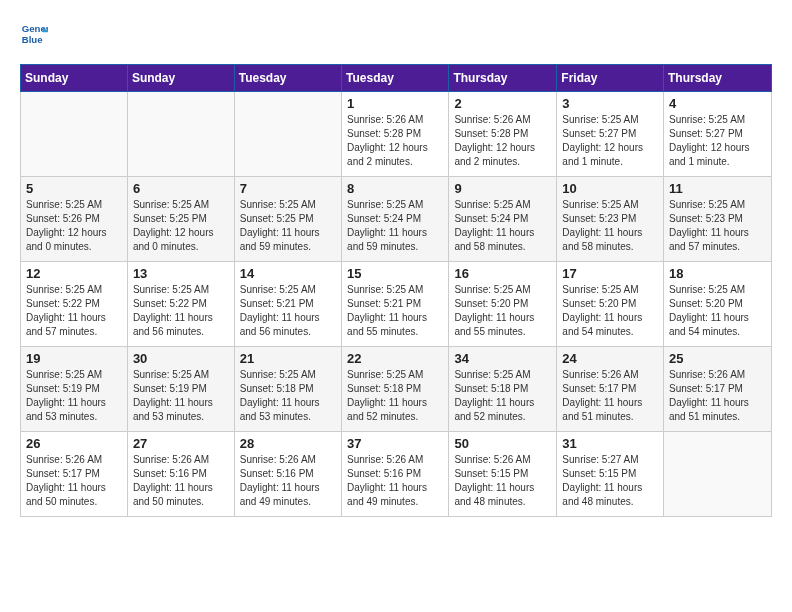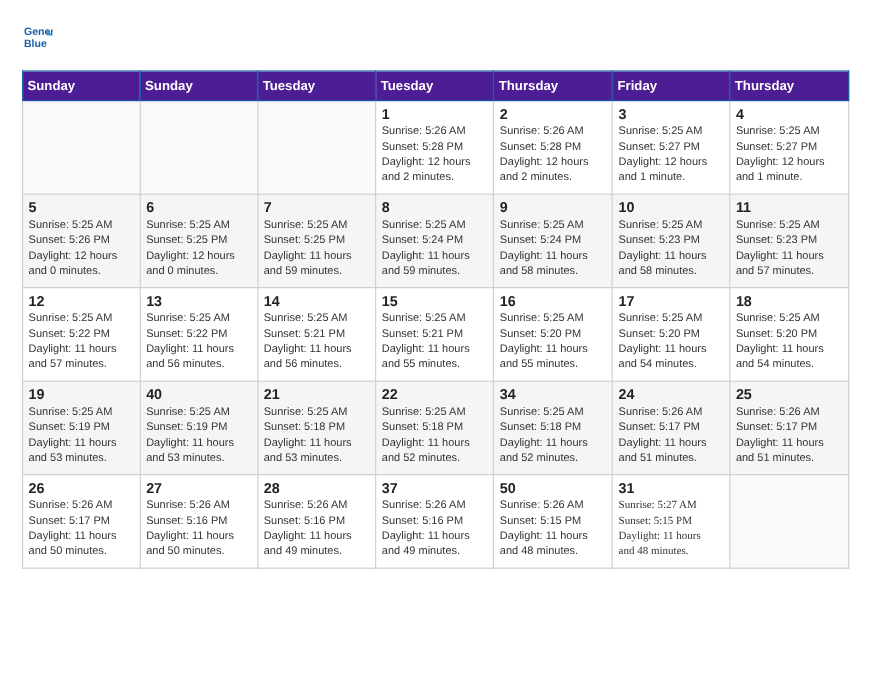--- a/index.html
+++ b/index.html
@@ -261,21 +261,21 @@
       </tr>
       <tr>
         <td>
           <div class="day-num">19</div>
           <div class="day-info" style="white-space: pre-line;">Sunrise: 5:25 AM
 Sunset: 5:19 PM
 Daylight: 11 hours
 and 53 minutes.</div>
         </td>
         <td>
-          <div class="day-num">40</div>
+          <div class="day-num">30</div>
           <div class="day-info" style="white-space: pre-line;">Sunrise: 5:25 AM
 Sunset: 5:19 PM
 Daylight: 11 hours
 and 53 minutes.</div>
         </td>
         <td>
           <div class="day-num">21</div>
           <div class="day-info" style="white-space: pre-line;">Sunrise: 5:25 AM
 Sunset: 5:18 PM
 Daylight: 11 hours
@@ -341,21 +341,21 @@
         </td>
         <td>
           <div class="day-num">50</div>
           <div class="day-info" style="white-space: pre-line;">Sunrise: 5:26 AM
 Sunset: 5:15 PM
 Daylight: 11 hours
 and 48 minutes.</div>
         </td>
         <td>
           <div class="day-num">31</div>
-          <div class="day-info" style="white-space: pre-line; font-family: Liberation Serif, serif;">Sunrise: 5:27 AM
+          <div class="day-info" style="white-space: pre-line;">Sunrise: 5:27 AM
 Sunset: 5:15 PM
 Daylight: 11 hours
 and 48 minutes.</div>
         </td>
         <td class="empty-cell"></td>
       </tr>
     </tbody>
 </table>
 
 </body></html>

